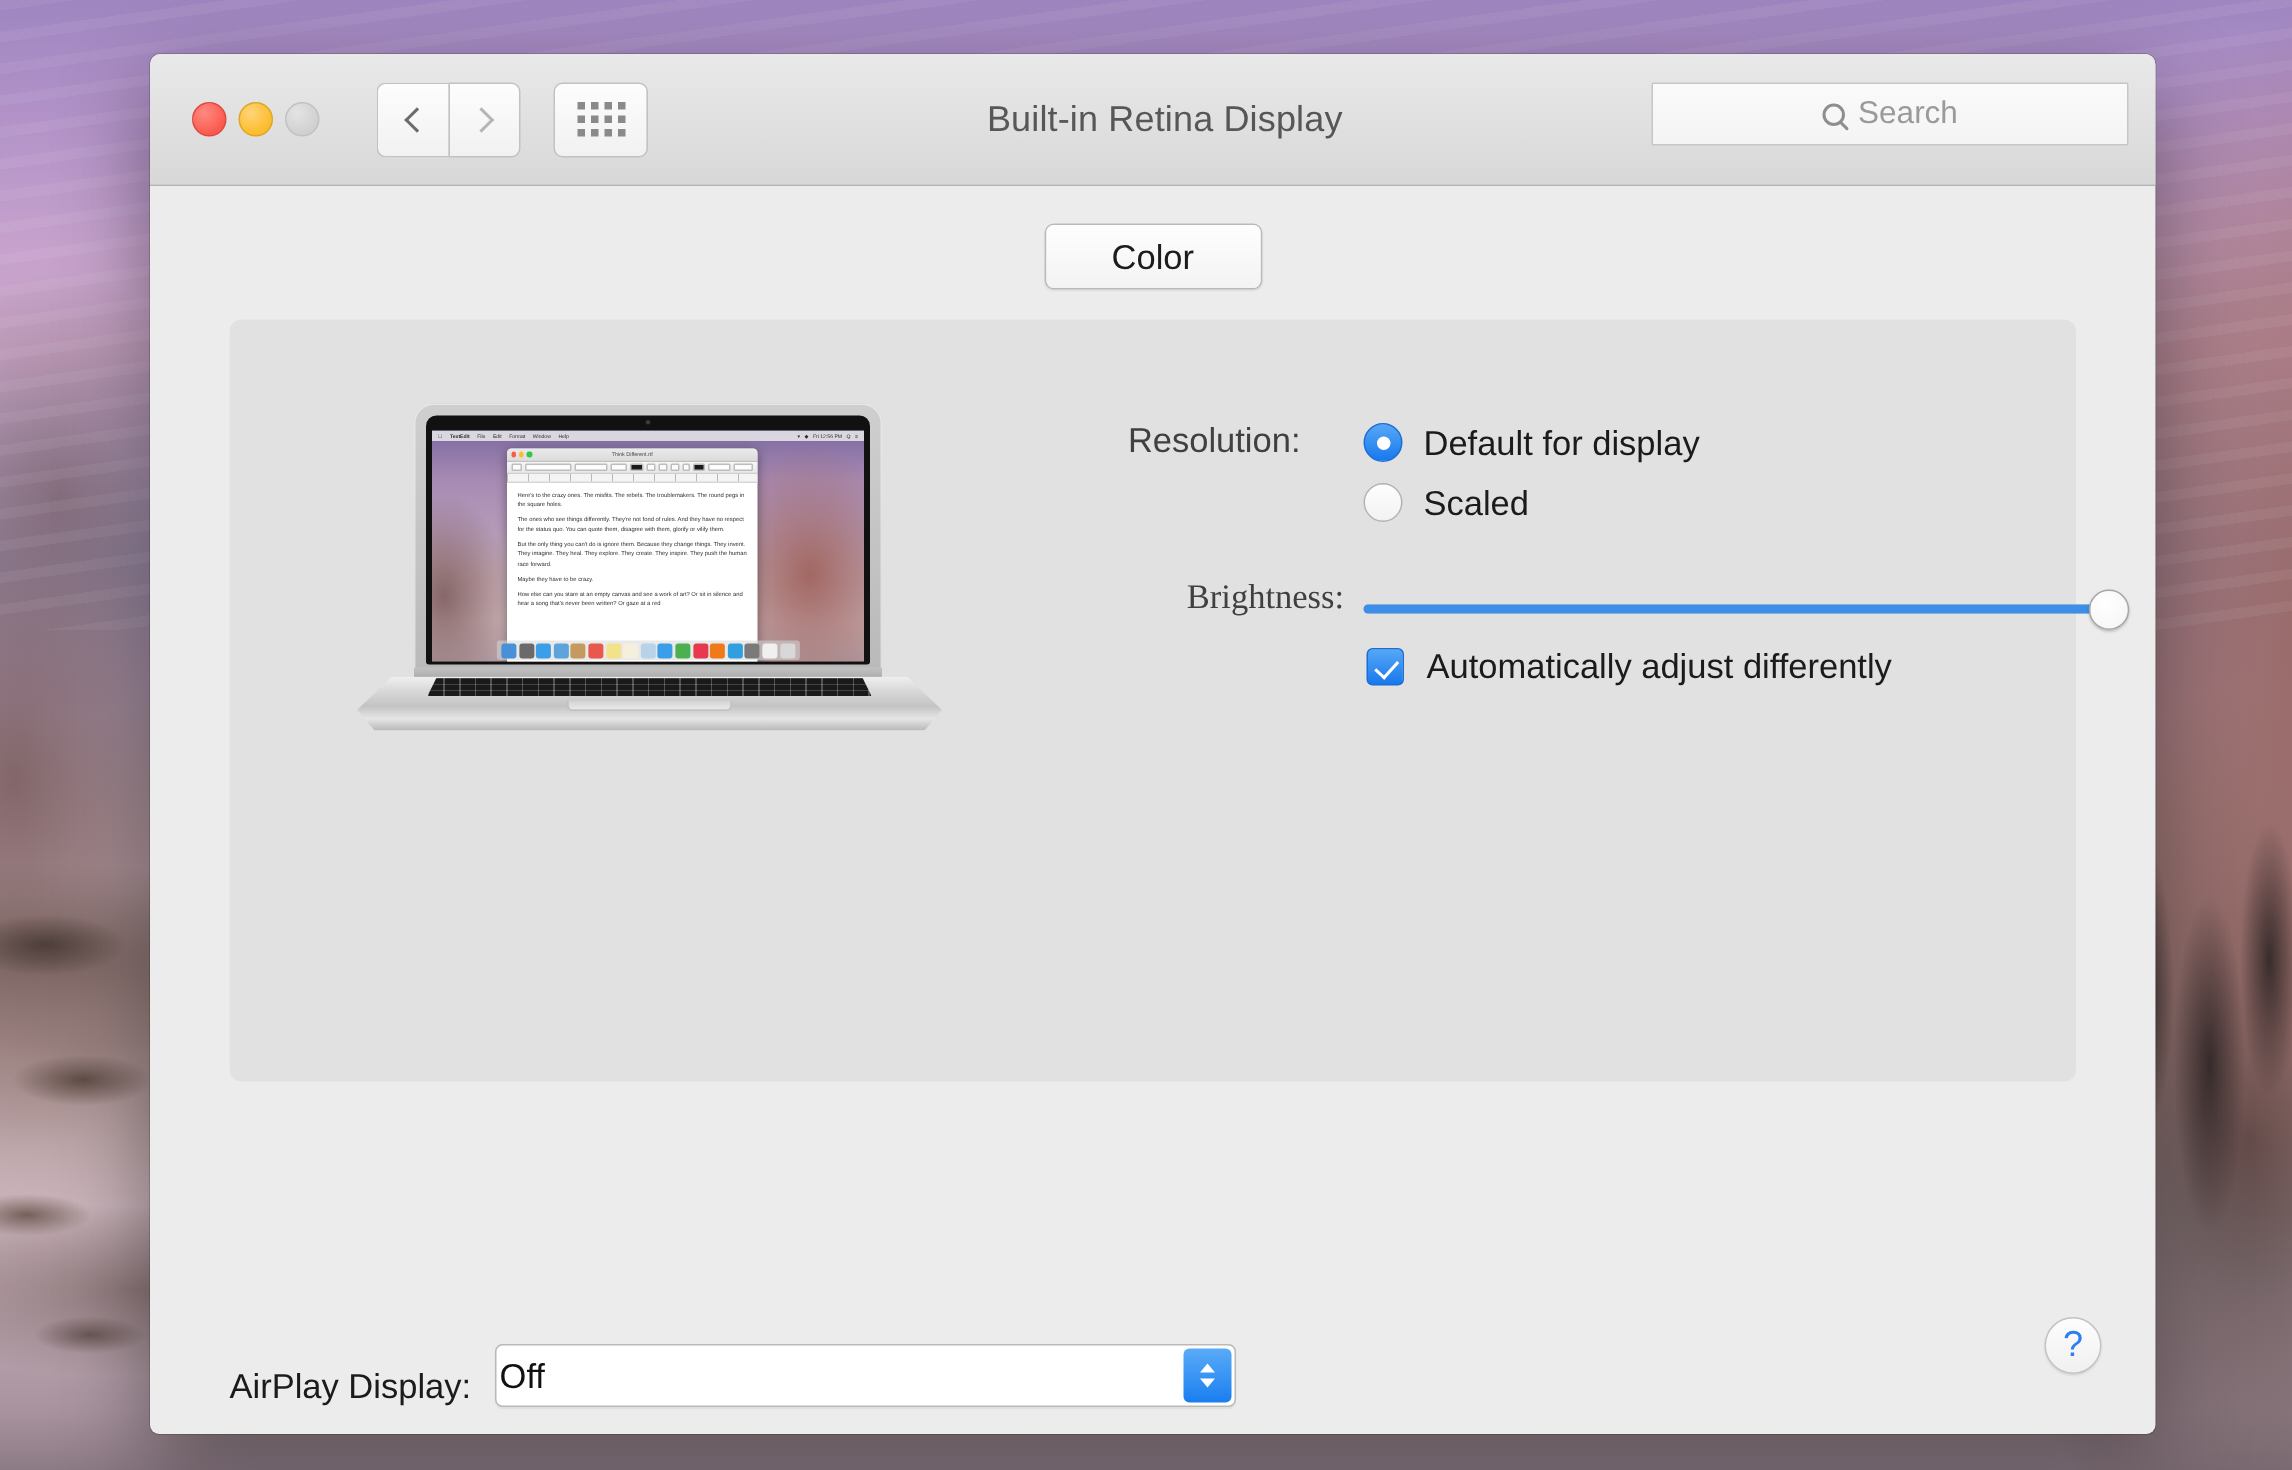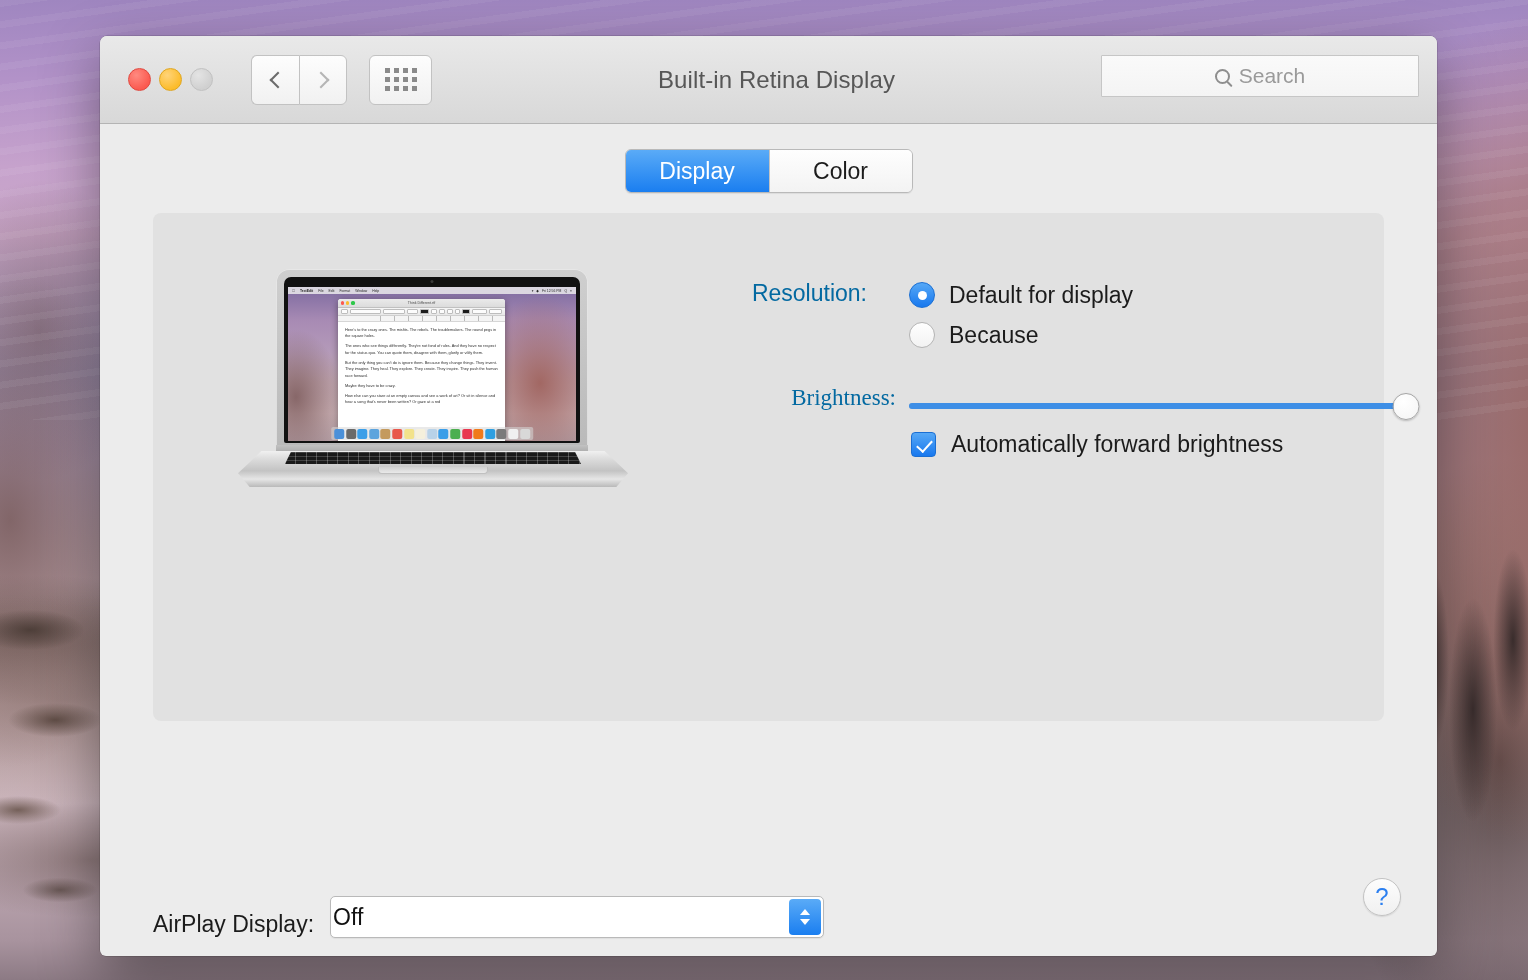--- a/index.html
+++ b/index.html
@@ -294,21 +294,21 @@
   #mb-trackpad {
     position: absolute; left: 50%; transform: translateX(-50%); top: 198px;
     width: 110px; height: 7px;
     background: linear-gradient(to bottom, #d2d2d2, #e9e9e9);
     border-radius: 0 0 4px 4px;
     border: .5px solid #c0c0c0; border-top: none;
   }
 
   
   .ctl-label {
-    font-size: 23px; color: #0369a1; text-align: right;
+    font-size: 23px; color: #404040; text-align: right;
   }
   #resolution-row { position: absolute; left: 549px; top: 67px; width: 165px; }
   #res-options { position: absolute; left: 756px; top: 62px; }
   .radio-row { display: flex; align-items: center; gap: 14px; height: 40px; }
   .radio {
     width: 26px; height: 26px; border-radius: 50%;
     background: linear-gradient(to bottom, #fefefe, #f2f2f2);
     border: 1px solid #b4b4b4;
     display: flex; align-items: center; justify-content: center;
     flex: 0 0 26px;
@@ -442,21 +442,20 @@
 
       <div id="search-field">
         <span class="mag"></span>
         <span id="search-placeholder">Search</span>
       </div>
     </div>
 
     <div id="prefs-body">
 
       <div id="tabs">
-        <div class="tab active">Display</div>
         <div class="tab">Color</div>
       </div>
 
       <div id="panel">
 
         <div id="macbook">
           <div id="mb-lid">
             <div id="mb-bezel">
               <div id="mb-camera"></div>
               <div id="mb-screen">
@@ -540,34 +539,34 @@
         </div>
 
         <div id="resolution-row" class="ctl-label">Resolution:</div>
         <div id="res-options">
           <div class="radio-row">
             <span class="radio on"></span>
             <span class="radio-label">Default for display</span>
           </div>
           <div class="radio-row">
             <span class="radio"></span>
-            <span class="radio-label">Because</span>
+            <span class="radio-label">Scaled</span>
           </div>
         </div>
 
         <div id="brightness-row" class="ctl-label">Brightness:</div>
         <div id="slider">
           <div class="track"></div>
           <div class="fill" id="slider-fill" style="width: 100%;"></div>
           <div class="knob" id="slider-knob" style="left: 100%;"></div>
         </div>
 
         <div id="autobright">
           <span class="checkbox"></span>
-          <span class="cb-label">Automatically forward brightness</span>
+          <span class="cb-label">Automatically adjust differently</span>
         </div>
       </div>
 
       <div id="airplay-row">
         <span id="airplay-label">AirPlay Display:</span>
         <div id="airplay-select">
           <span id="airplay-value">Off</span>
           <span id="airplay-stepper">
             <span class="ar up"></span>
             <span class="ar dn"></span>

